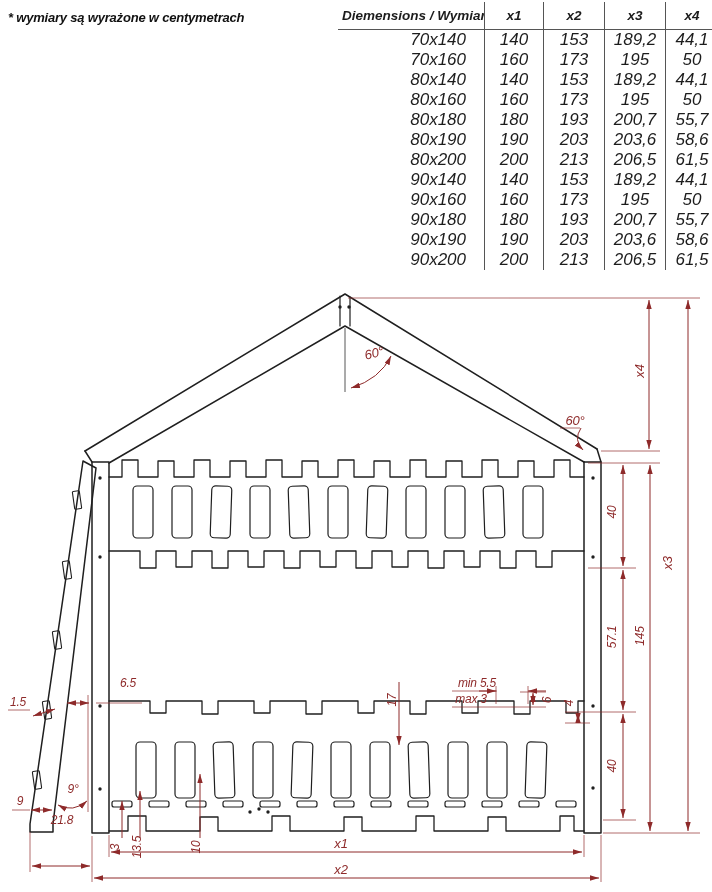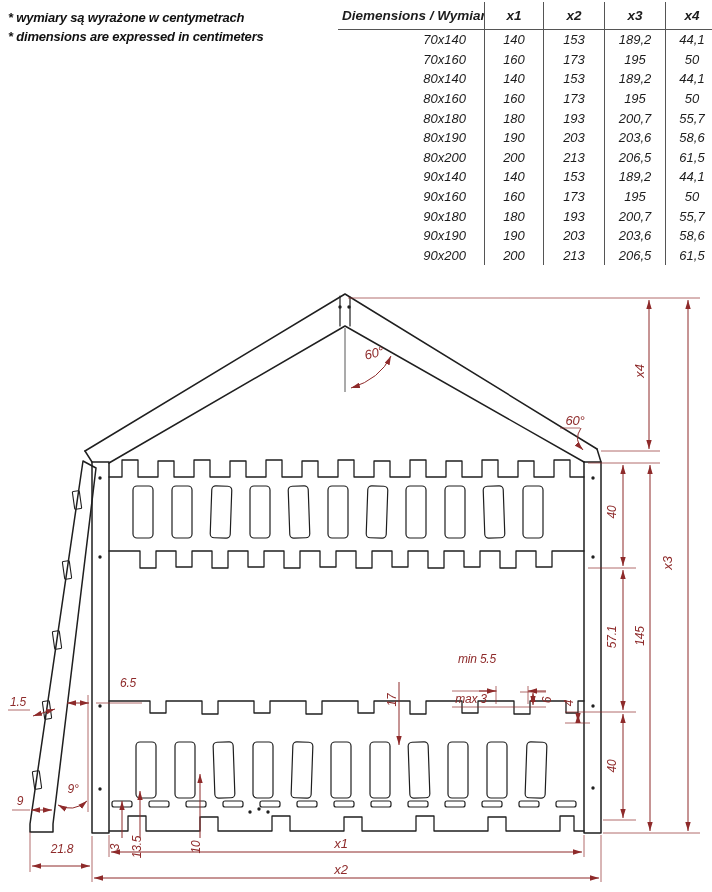--- a/index.html
+++ b/index.html
@@ -4,37 +4,36 @@
 <style>
   html,body{margin:0;padding:0;background:#fff;}
   body{width:712px;height:892px;position:relative;font-family:"Liberation Sans",sans-serif;overflow:hidden;}
   
   .notes{position:absolute;left:8px;top:8px;font-style:italic;font-weight:600;font-size:13px;color:#111;line-height:19px;letter-spacing:-0.2px;}
   
   .dims-table{position:absolute;left:338px;top:2px;width:372px;border-collapse:collapse;table-layout:fixed;color:#1c1c1c;}
   .dims-table th,.dims-table td{font-style:italic;padding:0;white-space:nowrap;overflow:hidden;}
   .dims-table thead th{font-size:13.5px;font-weight:bold;height:27px;border-bottom:1.6px solid #555;}
   .dims-table thead th:first-child{text-align:left;padding-left:4px;}
-  .dims-table tbody td{font-size:13px;height:19.6px;text-align:center;}
+  .dims-table tbody td{font-size:17px;height:19.6px;text-align:center;}
   .dims-table tbody td:first-child{text-align:right;padding-right:18px;}
   .dims-table th:nth-child(n+2),.dims-table td:nth-child(n+2){border-left:1.6px solid #555;}
   .c0{width:142px}.c1{width:58px}.c2{width:60px}.c3{width:60px}.c4{width:52px}
   
   .draw{position:absolute;left:0;top:0;}
   .dim{position:absolute;font-style:italic;font-size:12px;color:#8e2a2a;white-space:nowrap;transform:translate(-50%,-50%);letter-spacing:-0.2px;}
   .dim.big{font-size:13px;}
   .dim.rot{transform:translate(-50%,-50%) rotate(-90deg);}
   .dim.tilt{transform:translate(-50%,-50%) rotate(-14deg);}
 </style>
 </head>
 <body>
 
 <div class="notes">
   <div>* wymiary są wyrażone w centymetrach</div>
-  <div>* dimensions are expressed in centimeters</div>
 </div>
 
 <table class="dims-table">
   <thead>
     <tr>
       <th class="c0">Diemensions / Wymiary</th>
       <th class="c1">x1</th>
       <th class="c2">x2</th>
       <th class="c3">x3</th>
       <th class="c4">x4</th>
@@ -287,23 +286,23 @@
 <span class="dim rot" style="left:640px;top:636px">145</span>
 <span class="dim rot" style="left:612px;top:637px">57.1</span>
 <span class="dim rot" style="left:612px;top:512px">40</span>
 <span class="dim rot" style="left:612px;top:766px">40</span>
 <span class="dim tilt big" style="left:374px;top:353px">60°</span>
 <span class="dim big" style="left:575px;top:420px">60°</span>
 <span class="dim" style="left:73px;top:789px">9°</span>
 <span class="dim" style="left:18px;top:702px">1.5</span>
 <span class="dim" style="left:128px;top:683px">6.5</span>
 <span class="dim" style="left:20px;top:801px">9</span>
-<span class="dim" style="left:62px;top:849px">21.8</span>
+<span class="dim" style="left:62px;top:820px">21.8</span>
 <span class="dim rot" style="left:115px;top:847px">3</span>
 <span class="dim rot" style="left:137px;top:847px">13.5</span>
 <span class="dim rot" style="left:196px;top:847px">10</span>
 <span class="dim rot" style="left:392px;top:700px">17</span>
-<span class="dim" style="left:477px;top:659px">min 5.5</span>
+<span class="dim" style="left:477px;top:683px">min 5.5</span>
 <span class="dim" style="left:471px;top:699px">max 3</span>
 <span class="dim rot" style="left:547px;top:700px">6</span>
 <span class="dim rot" style="left:569px;top:703px">4</span>
 <span class="dim big" style="left:341px;top:843px">x1</span>
 <span class="dim big" style="left:341px;top:869px">x2</span>
 
 </body></html>

